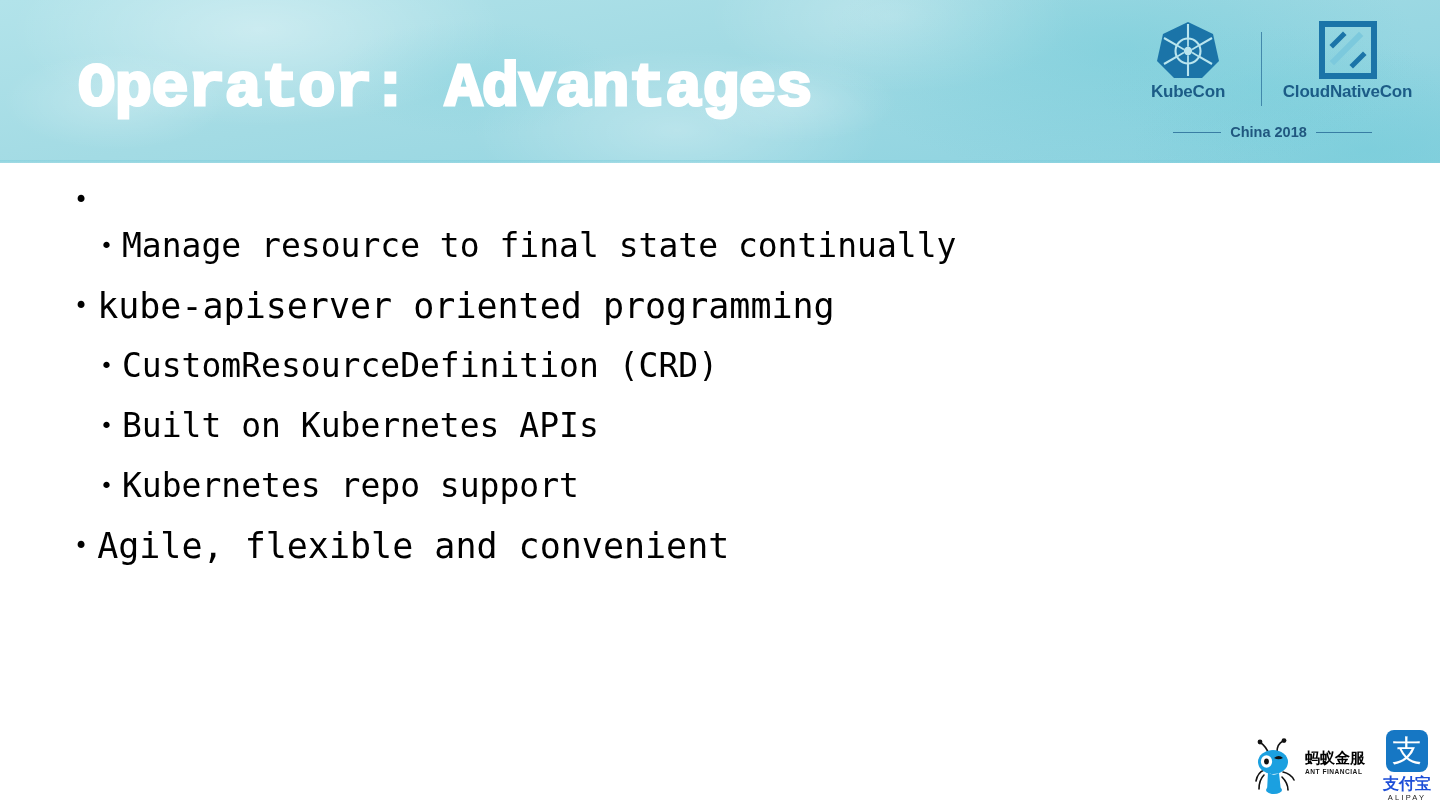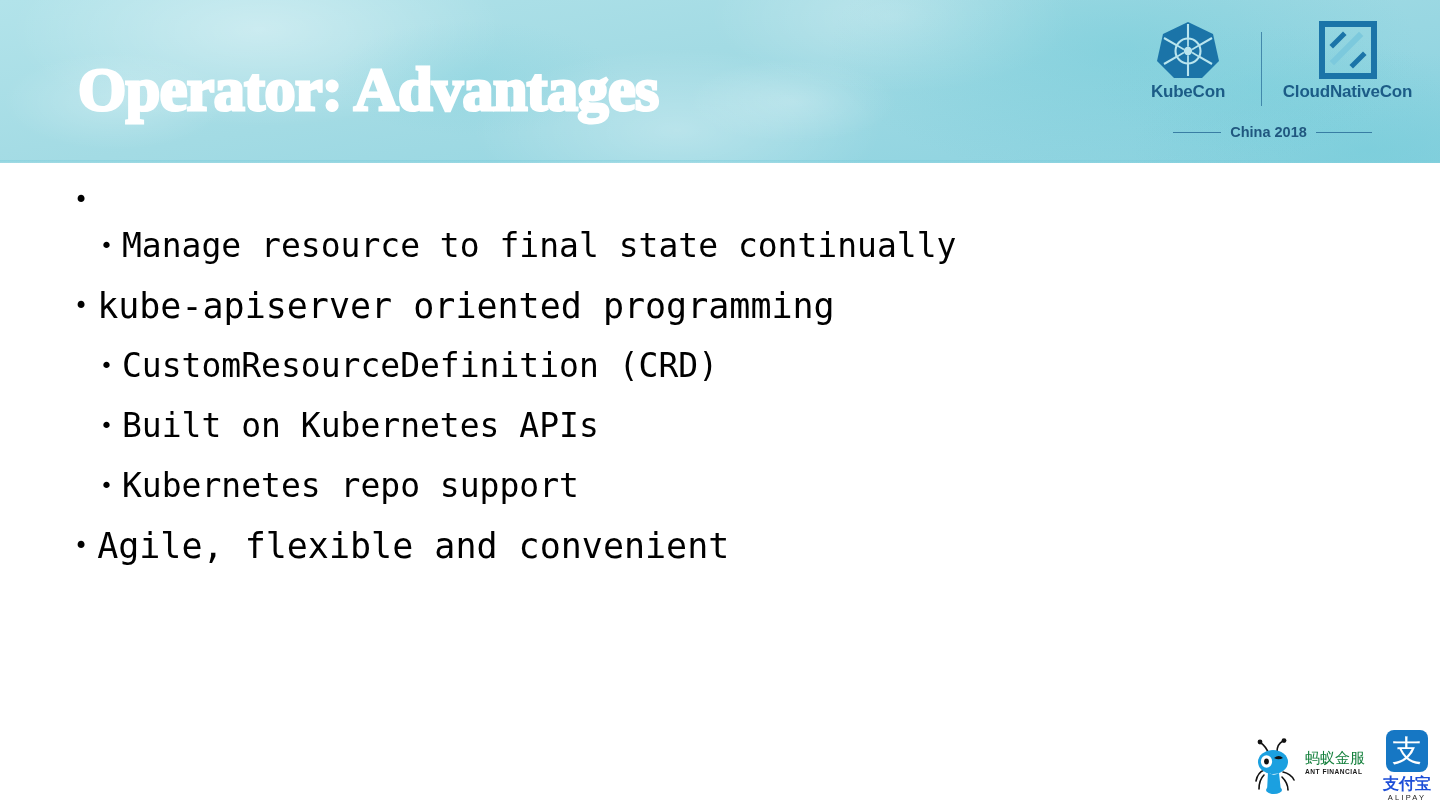--- a/index.html
+++ b/index.html
@@ -55,21 +55,21 @@
     width: 1440px;
     height: 3px;
     background: linear-gradient(180deg, rgba(122,205,219,0.55), rgba(150,215,226,0.15));
   }
 
   
   .slide-title {
     position: absolute;
     left: 78px;
     top: 58px;
-    font-family: Liberation Serif, serif;
+    font-family: Liberation Mono, monospace;
     font-weight: 700;
     font-size: 62px;
     line-height: 1;
     color: #ffffff;
     letter-spacing: -0.5px;
     white-space: nowrap;
     -webkit-text-stroke: 3px #ffffff;
     text-shadow: 0 0 1px #ffffff, 0 1px 0 rgba(255,255,255,0.9);
   }
 
@@ -214,24 +214,24 @@
     height: 56px;
   }
   .ant-words {
     position: absolute;
     left: 50px;
     top: 12px;
     width: 66px;
   }
   .ant-cn {
     font-family: "DejaVu Sans", sans-serif;
-    font-weight: 400;
+    font-weight: 700;
     font-size: 15px;
     line-height: 16px;
-    color: #15803d;
+    color: #000000;
     letter-spacing: 0px;
     white-space: nowrap;
   }
   .ant-en {
     font-family: "Liberation Sans", sans-serif;
     font-weight: 700;
     font-size: 6.6px;
     line-height: 9px;
     color: #1a1a1a;
     letter-spacing: 0.5px;

